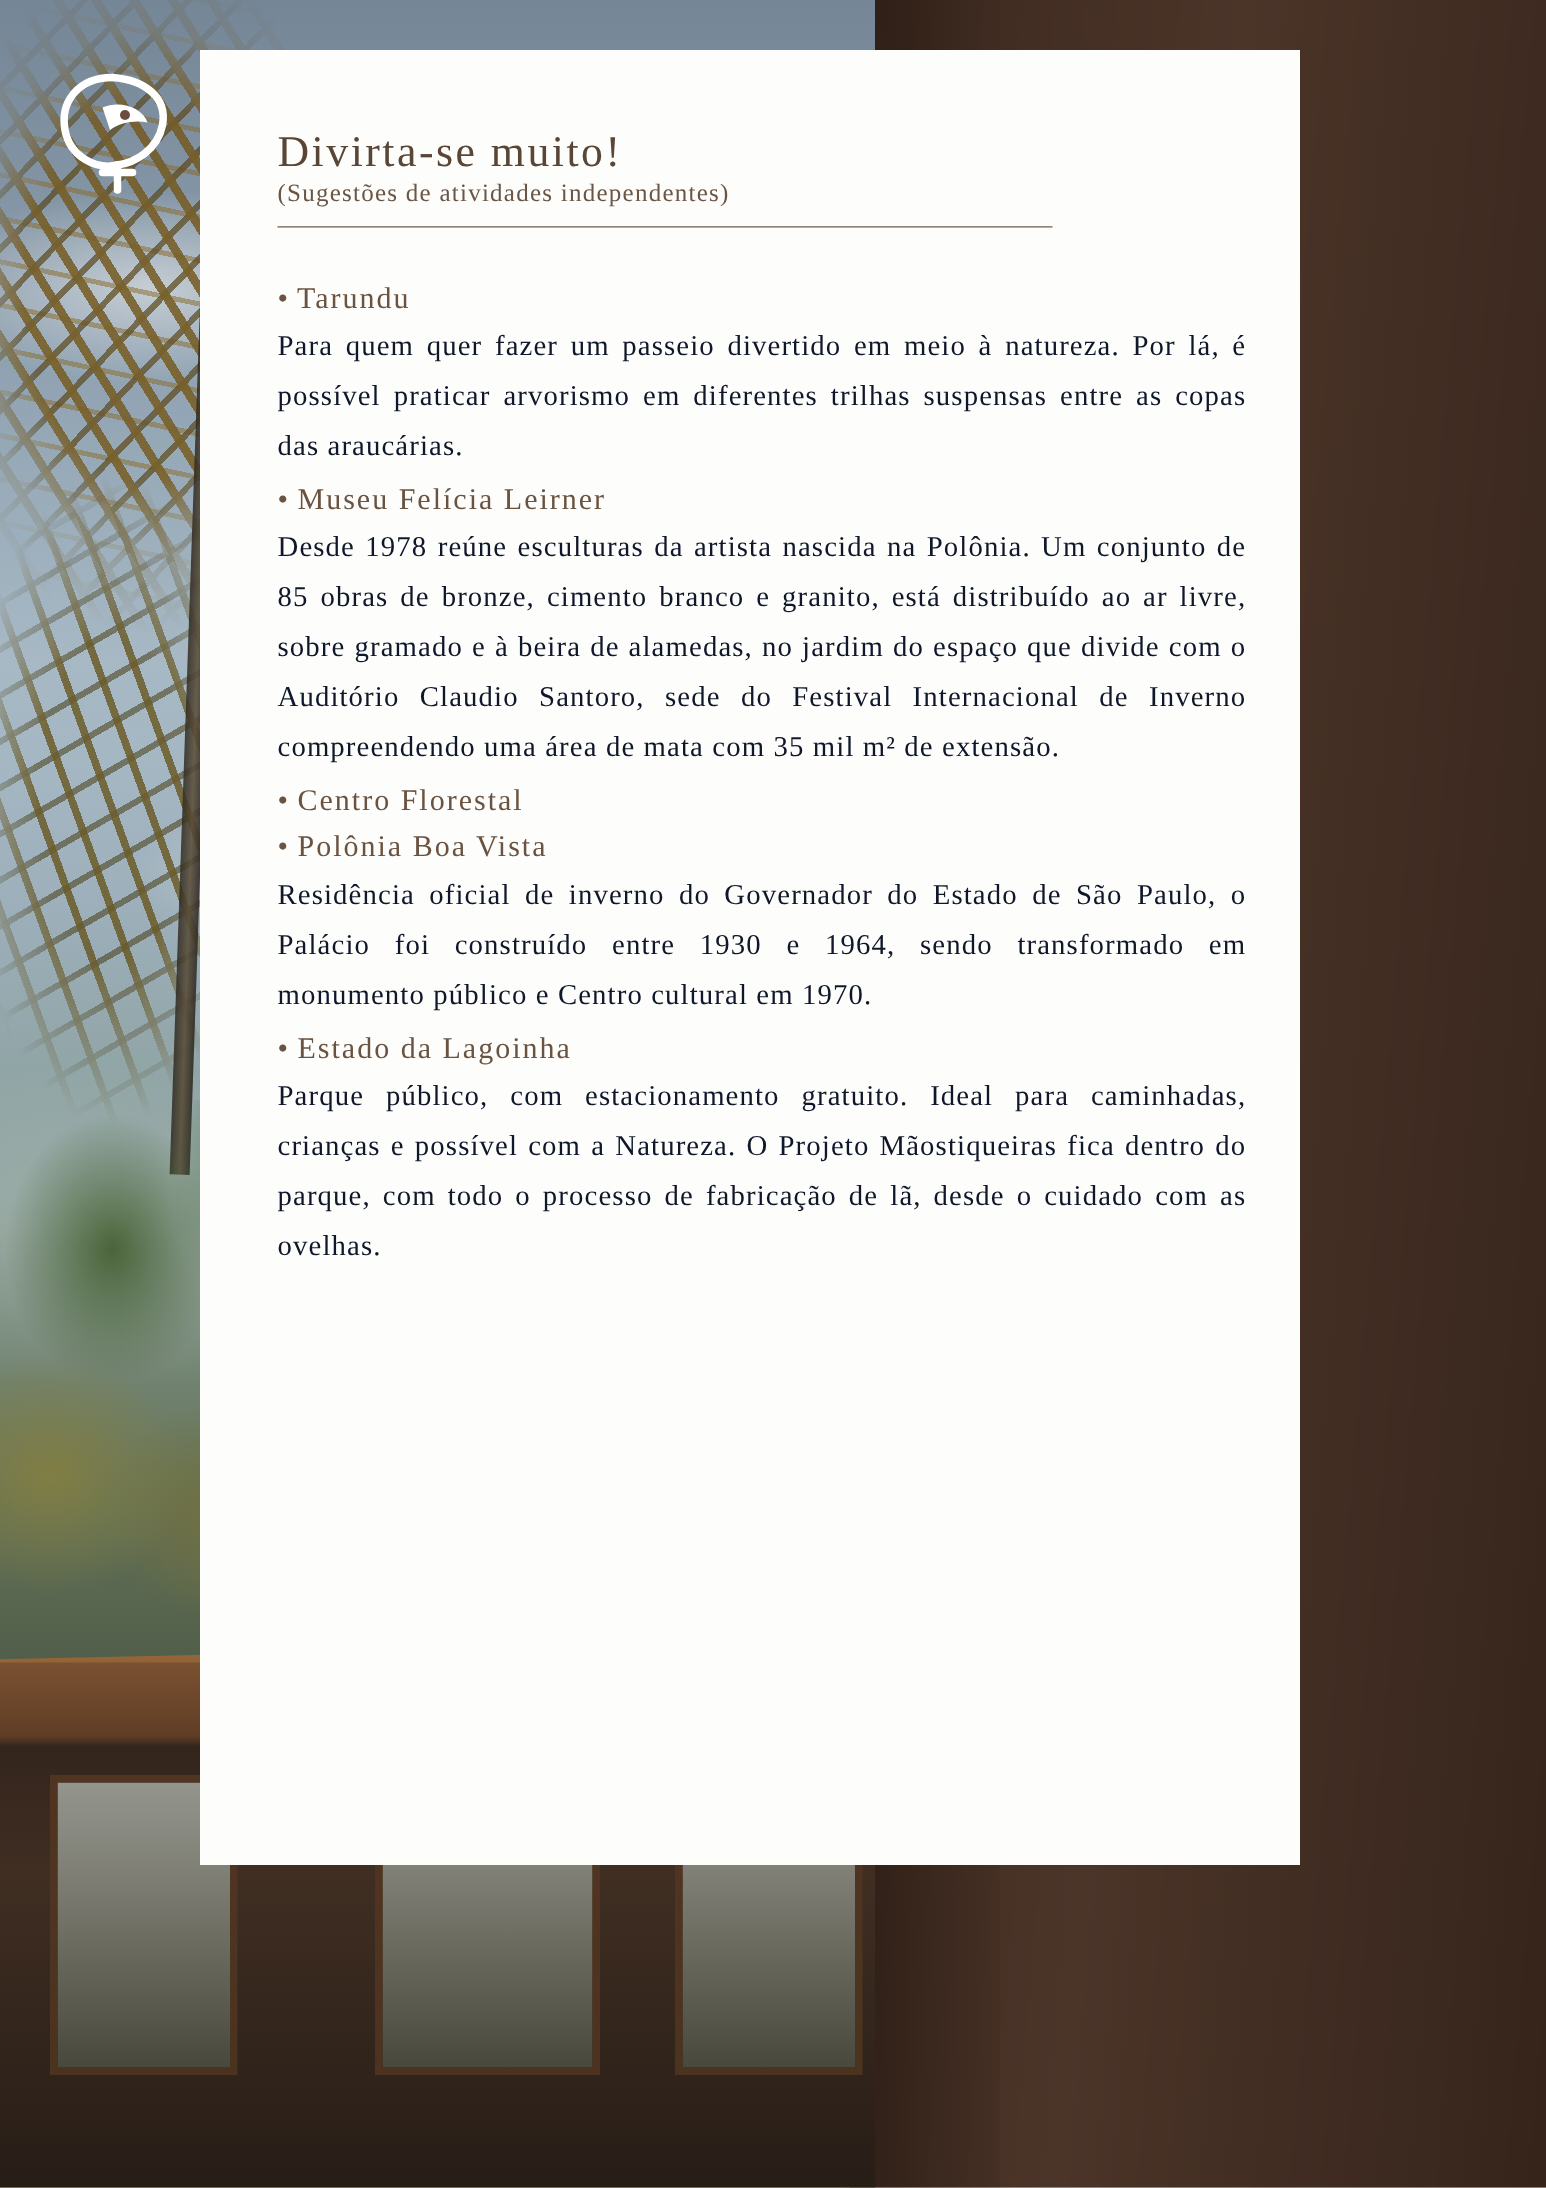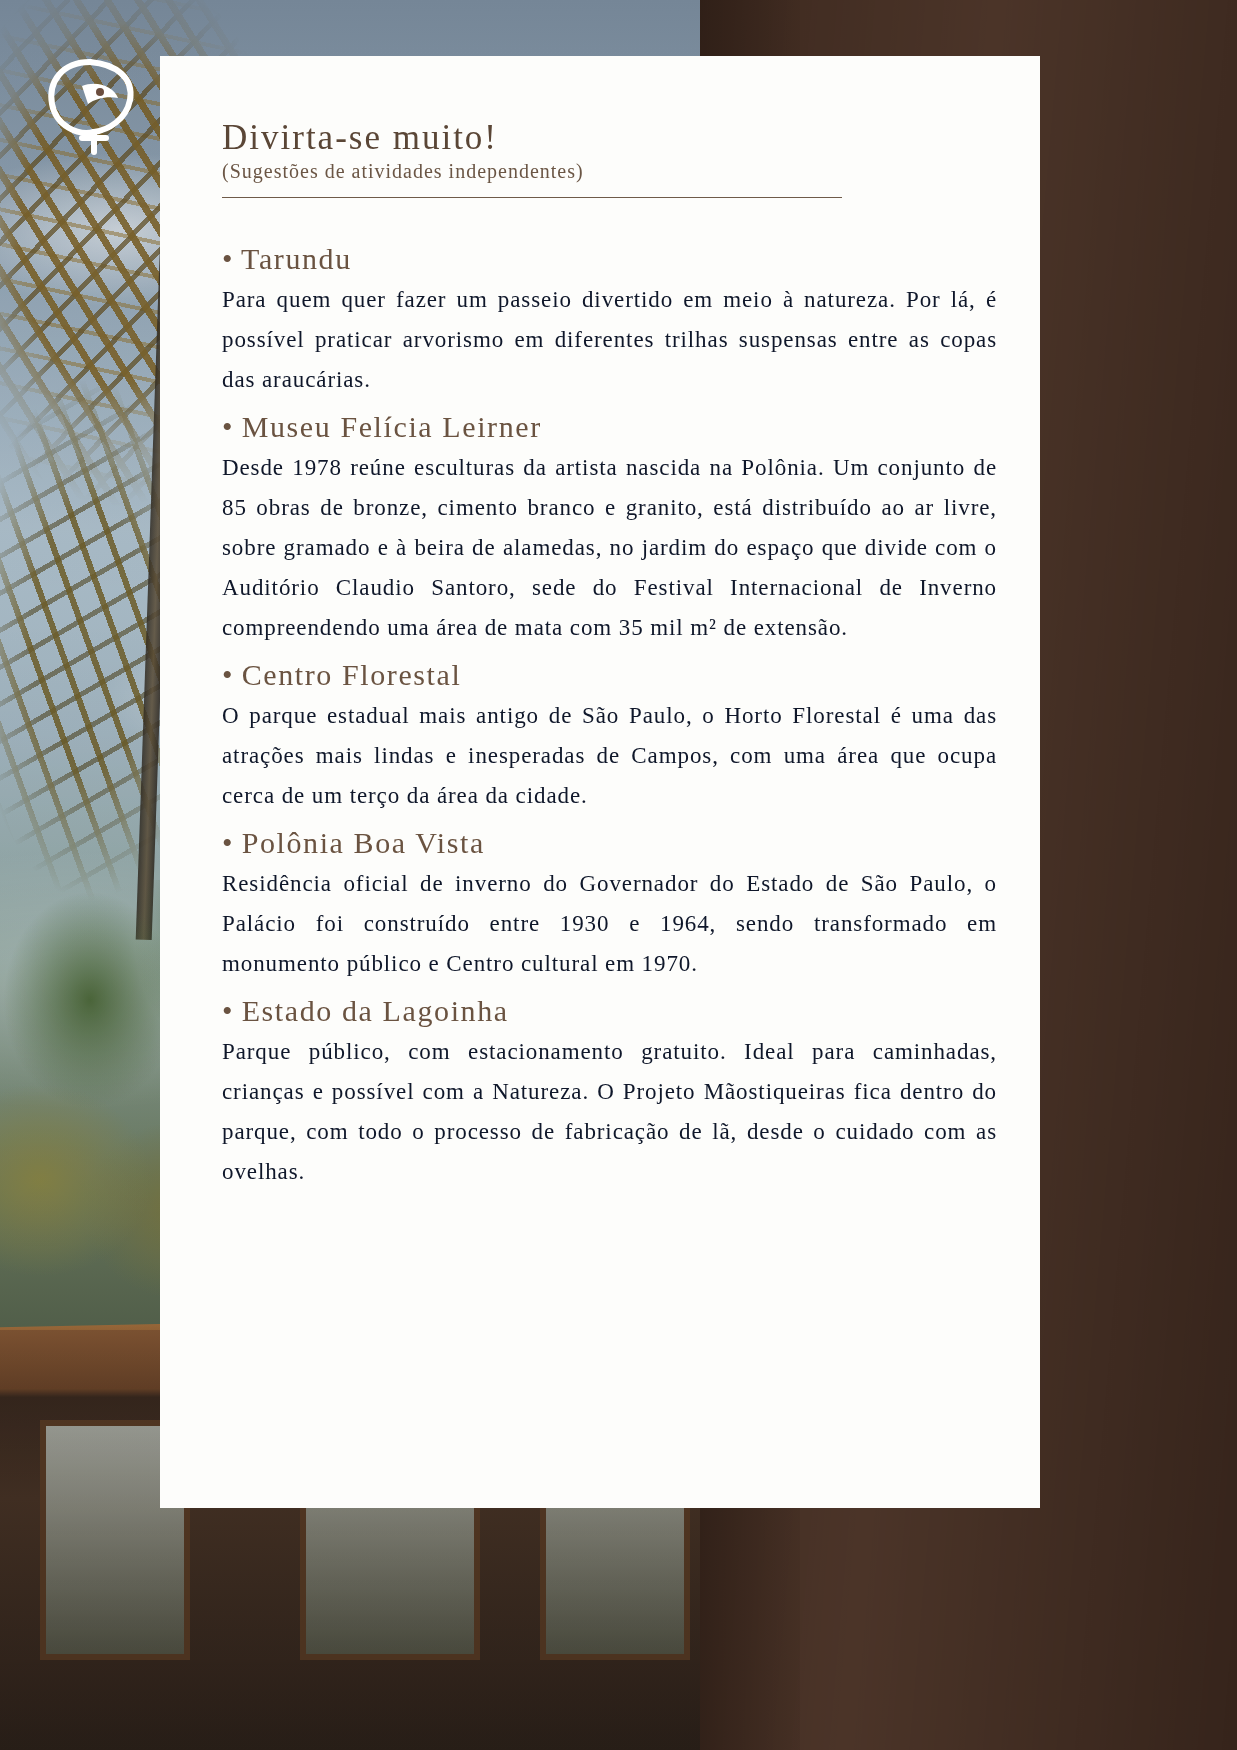--- a/index.html
+++ b/index.html
@@ -181,21 +181,21 @@
     top: 52px;
     width: 110px;
     height: 110px;
     z-index: 6;
   }
 
   
   .card {
     position: absolute;
     left: 160px;
-    top: 56px;
+    top: 40px;
     width: 880px;
     height: 1452px;
     background: #fdfdfb;
     z-index: 5;
     box-sizing: border-box;
     padding: 62px 43px 40px 62px;
   }
 
   .title {
     font-family: "Liberation Serif", serif;
@@ -215,21 +215,21 @@
   .rule {
     margin-top: 14px;
     width: 620px;
     height: 1px;
     background: #6f5b49;
   }
 
   .sections { margin-top: 44px; }
 
   .sec-title {
-    font-size: 30px;
+    font-size: 24px;
     letter-spacing: 1.6px;
     color: #6a5341;
     margin: 0 0 4px 0;
     font-weight: 400;
     white-space: nowrap;
   }
   .sec-title .bullet { letter-spacing: 0; }
   .sec-body {
     font-size: 23px;
     line-height: 40px;
@@ -299,21 +299,20 @@
         <span>Museu Felícia Leirner</span>
       </h2>
       <p class="sec-body">Desde 1978 reúne esculturas da artista nascida na Polônia. Um conjunto de 85 obras de bronze, cimento branco e granito, está distribuído ao ar livre, sobre gramado e à beira de alamedas, no jardim do espaço que divide com o Auditório Claudio Santoro, sede do Festival Internacional de Inverno compreendendo uma área de mata com 35 mil m² de extensão.</p>
     </div>
 
     <div class="sec">
       <h2 class="sec-title">
         <span class="bullet">•</span>
         <span>Centro Florestal</span>
       </h2>
-      <p class="sec-body">O parque estadual mais antigo de São Paulo, o Horto Florestal é uma das atrações mais lindas e inesperadas de Campos, com uma área que ocupa cerca de um terço da área da cidade.</p>
     </div>
 
     <div class="sec">
       <h2 class="sec-title">
         <span class="bullet">•</span>
         <span>Polônia Boa Vista</span>
       </h2>
       <p class="sec-body">Residência oficial de inverno do Governador do Estado de São Paulo, o Palácio foi construído entre 1930 e 1964, sendo transformado em monumento público e Centro cultural em 1970.</p>
     </div>
 

